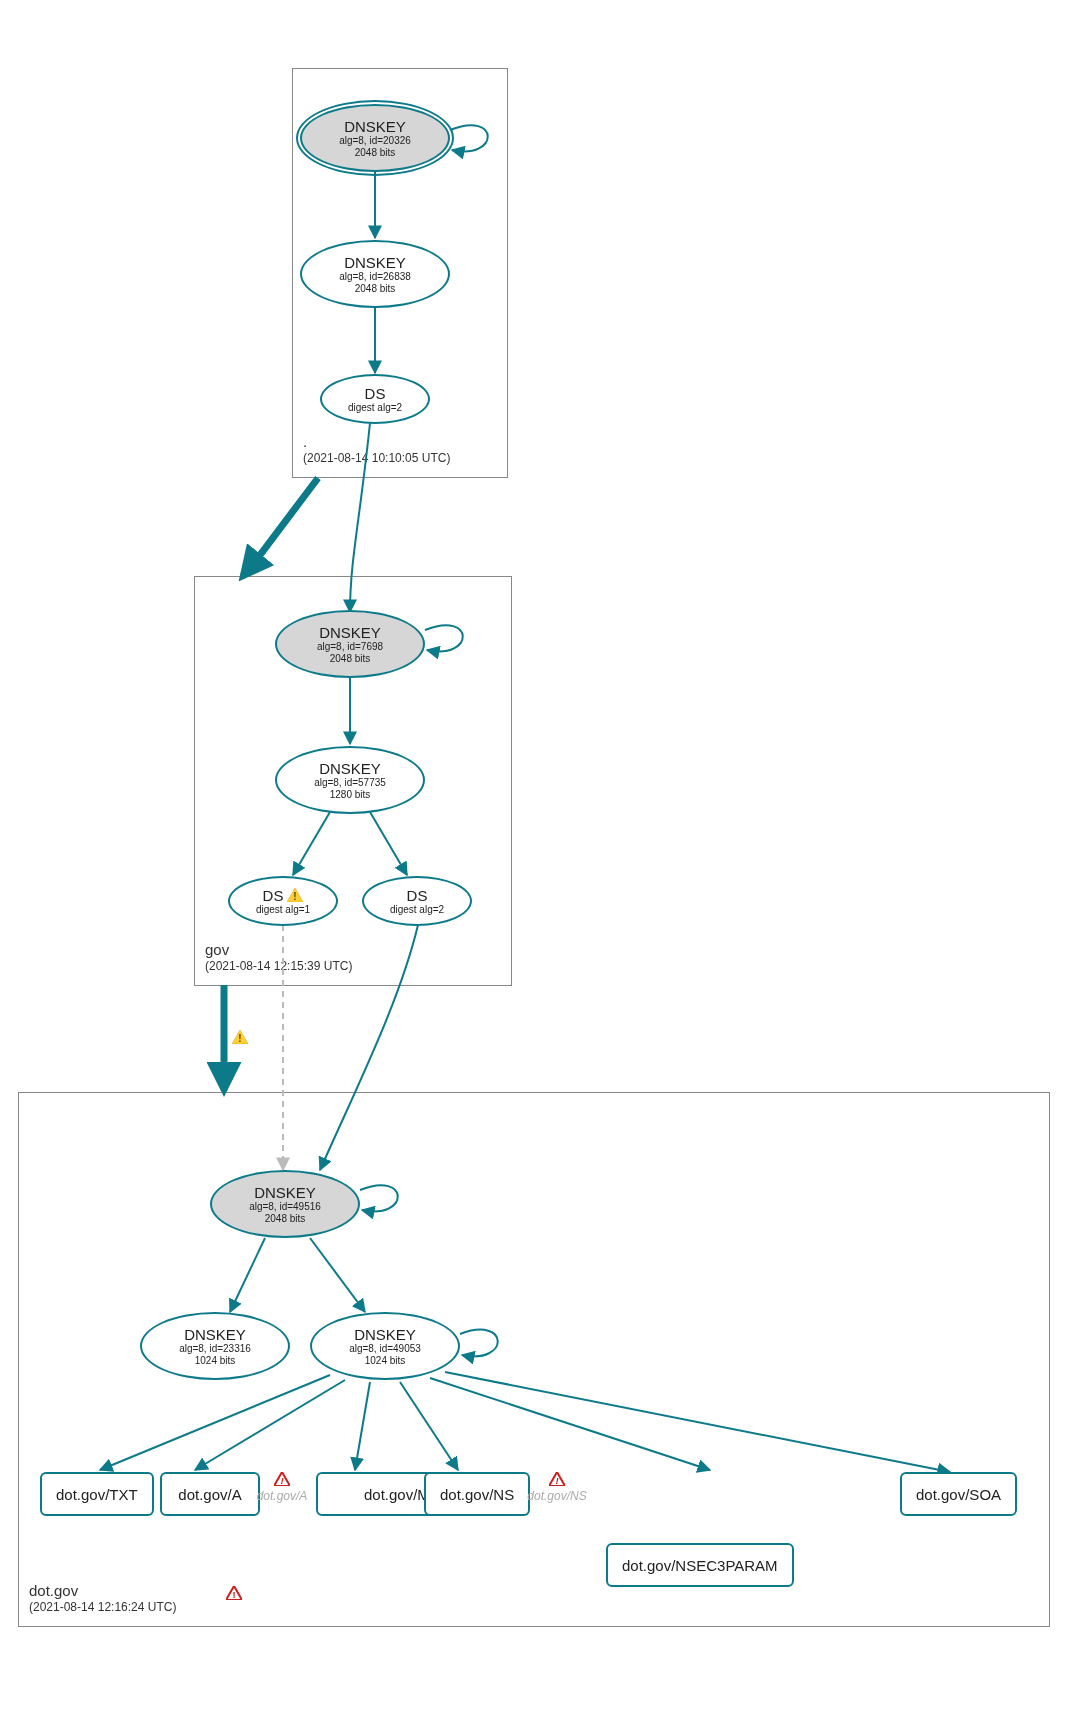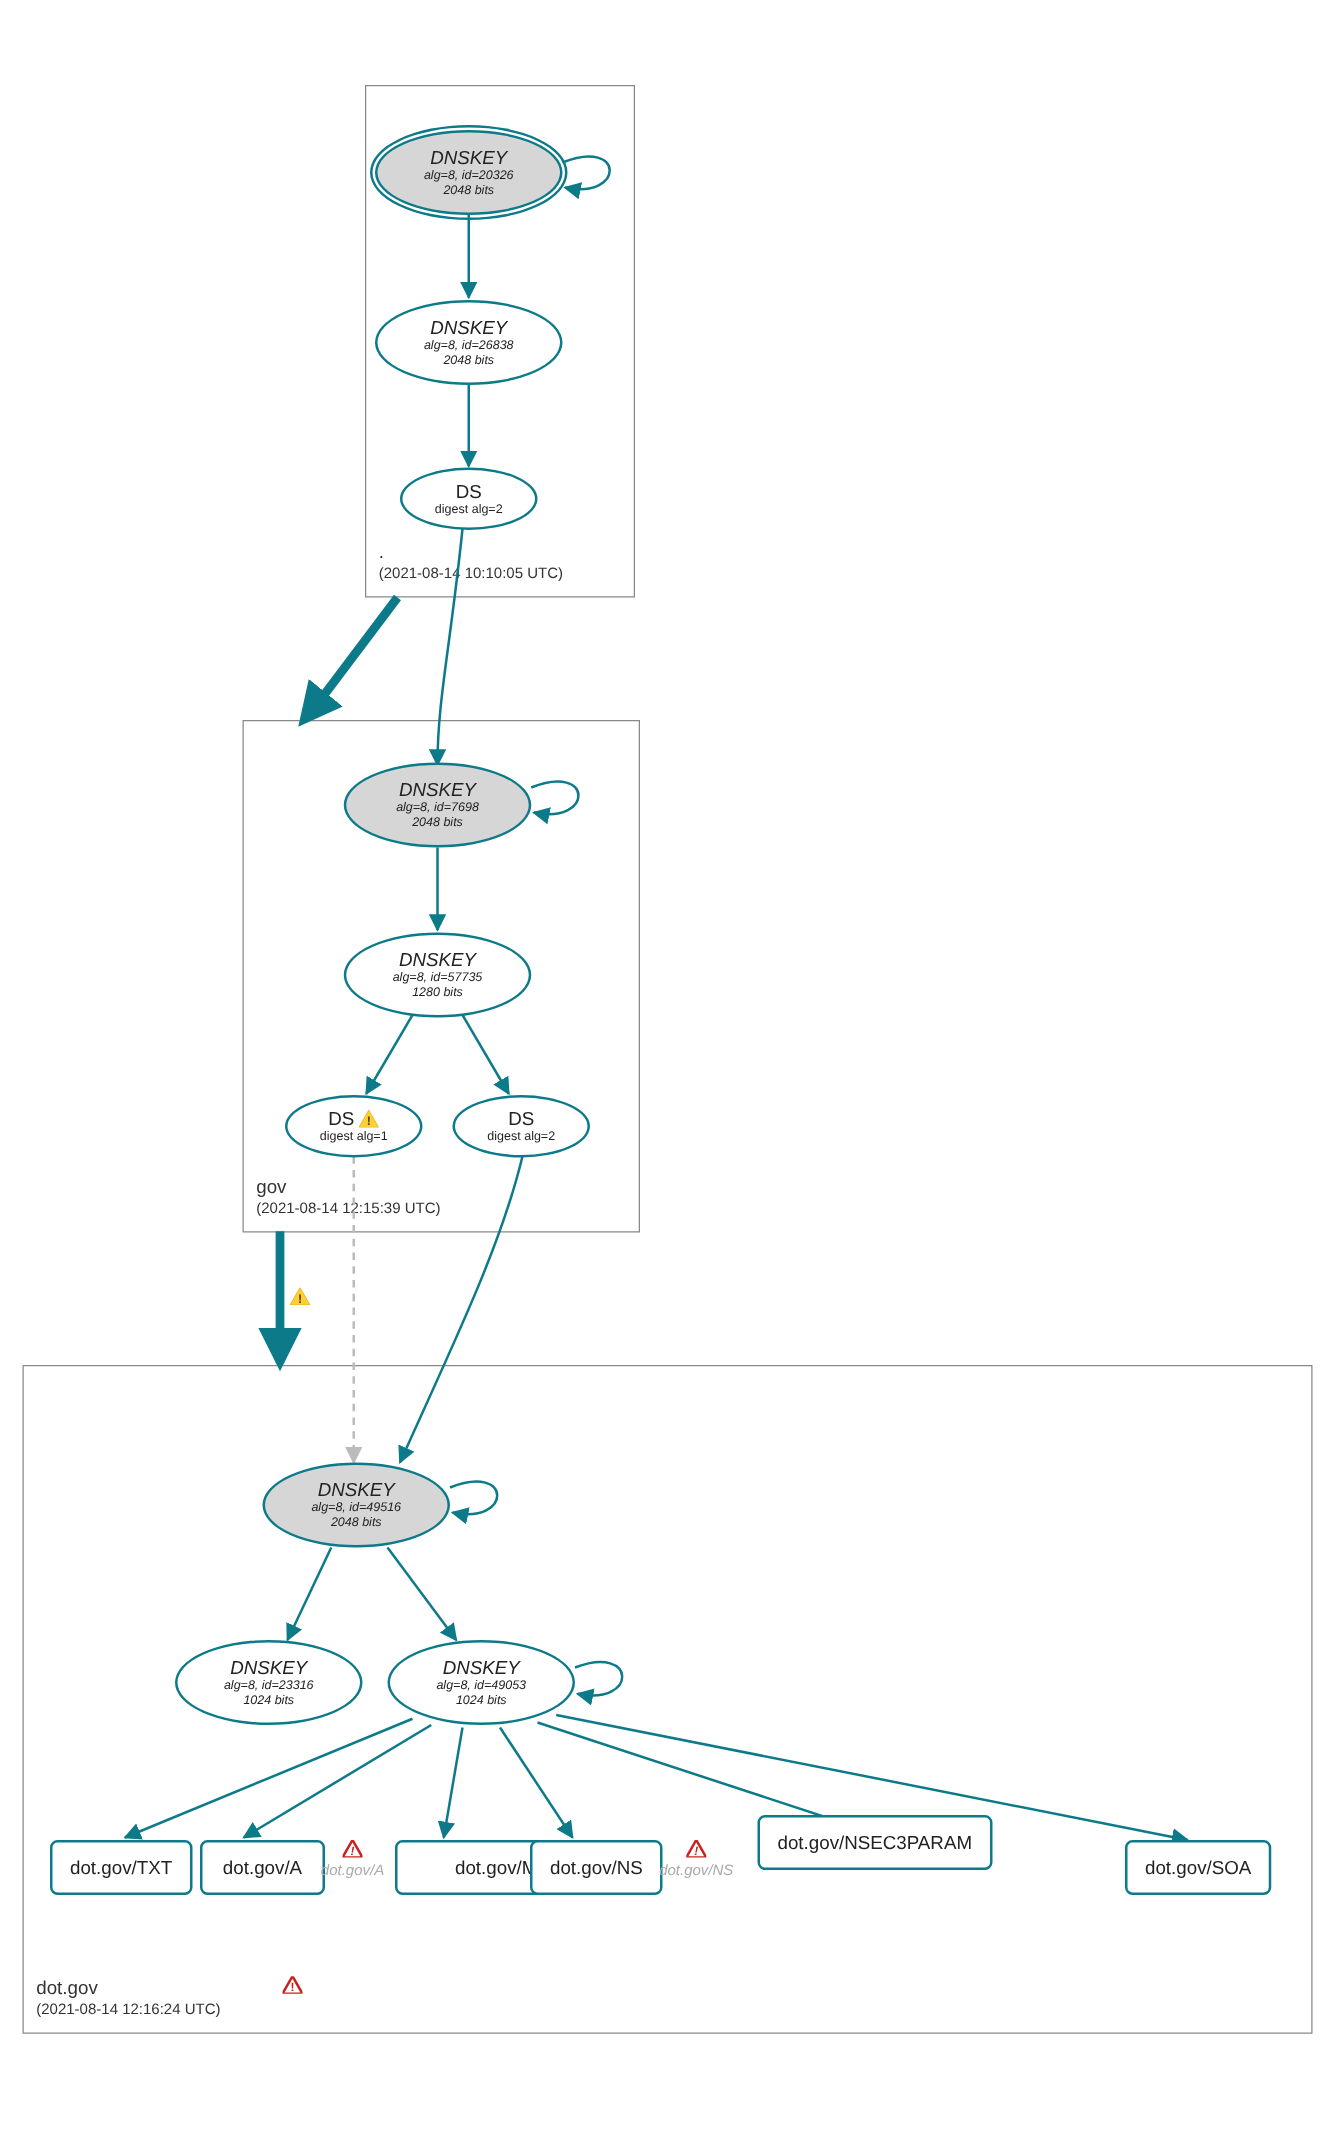--- a/index.html
+++ b/index.html
@@ -40,21 +40,20 @@
     display: flex;
     flex-direction: column;
     justify-content: center;
     align-items: center;
     box-sizing: border-box;
     z-index: 10;
   }
   .node.key {
     width: 150px;
     height: 68px;
-    font-style: italic;
   }
   .node.key.ksk {
     background: #d6d6d6;
   }
   .node.key.ksk-outer {
     width: 158px;
     height: 76px;
     border: 2.5px solid #0d7a8a;
     border-radius: 50%;
     background: transparent;
@@ -225,21 +224,21 @@
 <div class="floating-icon" style="left:232px; top:1030px;">
   <span class="warn-icon">
     <svg viewBox="0 0 16 14">
         <path d="M8 0 L16 14 L0 14 Z" fill="#ffcf33" stroke="#d6a400" stroke-width="0.5"></path>
         <text x="8" y="12" font-size="10" text-anchor="middle" fill="#5a4200" font-weight="bold">!</text>
       </svg>
   </span>
 </div>
 
 <div class="zone-box" style="left:18px; top:1092px; width:1032px; height:535px;">
-  <div class="zone-label" style="display:flex; gap:50px; align-items:flex-start;">
+  <div class="zone-label" style="display:flex; gap:50px; align-items:flex-end;">
     <div>
       <div class="zname">dot.gov</div>
       <div class="zts">(2021-08-14 12:16:24 UTC)</div>
     </div>
     <span class="err-icon" style="margin-bottom:16px;">
       <svg viewBox="0 0 16 14">
           <path d="M8 0 L16 14 L0 14 Z" fill="none" stroke="#cc1f1f" stroke-width="2"></path>
           <text x="8" y="12" font-size="9.5" text-anchor="middle" fill="#cc1f1f" font-weight="bold">!</text>
         </svg>
     </span>
@@ -284,18 +283,18 @@
 </div>
 <div class="rr-ghost" style="left:522px; top:1472px; width:70px;">
   <span class="err-icon">
     <svg viewBox="0 0 16 14">
         <path d="M8 0 L16 14 L0 14 Z" fill="none" stroke="#cc1f1f" stroke-width="2"></path>
         <text x="8" y="12" font-size="9.5" text-anchor="middle" fill="#cc1f1f" font-weight="bold">!</text>
       </svg>
   </span><br>
   <span>dot.gov/NS</span>
 </div>
-<div class="node rr" style="left:606px; top:1452px;">
+<div class="node rr" style="left:606px; top:1543px;">
   <span class="title">dot.gov/NSEC3PARAM</span>
 </div>
 <div class="node rr" style="left:900px; top:1472px;align-items:flex-end;">
   <span class="title">dot.gov/SOA</span>
 </div>
 
 </body></html>

